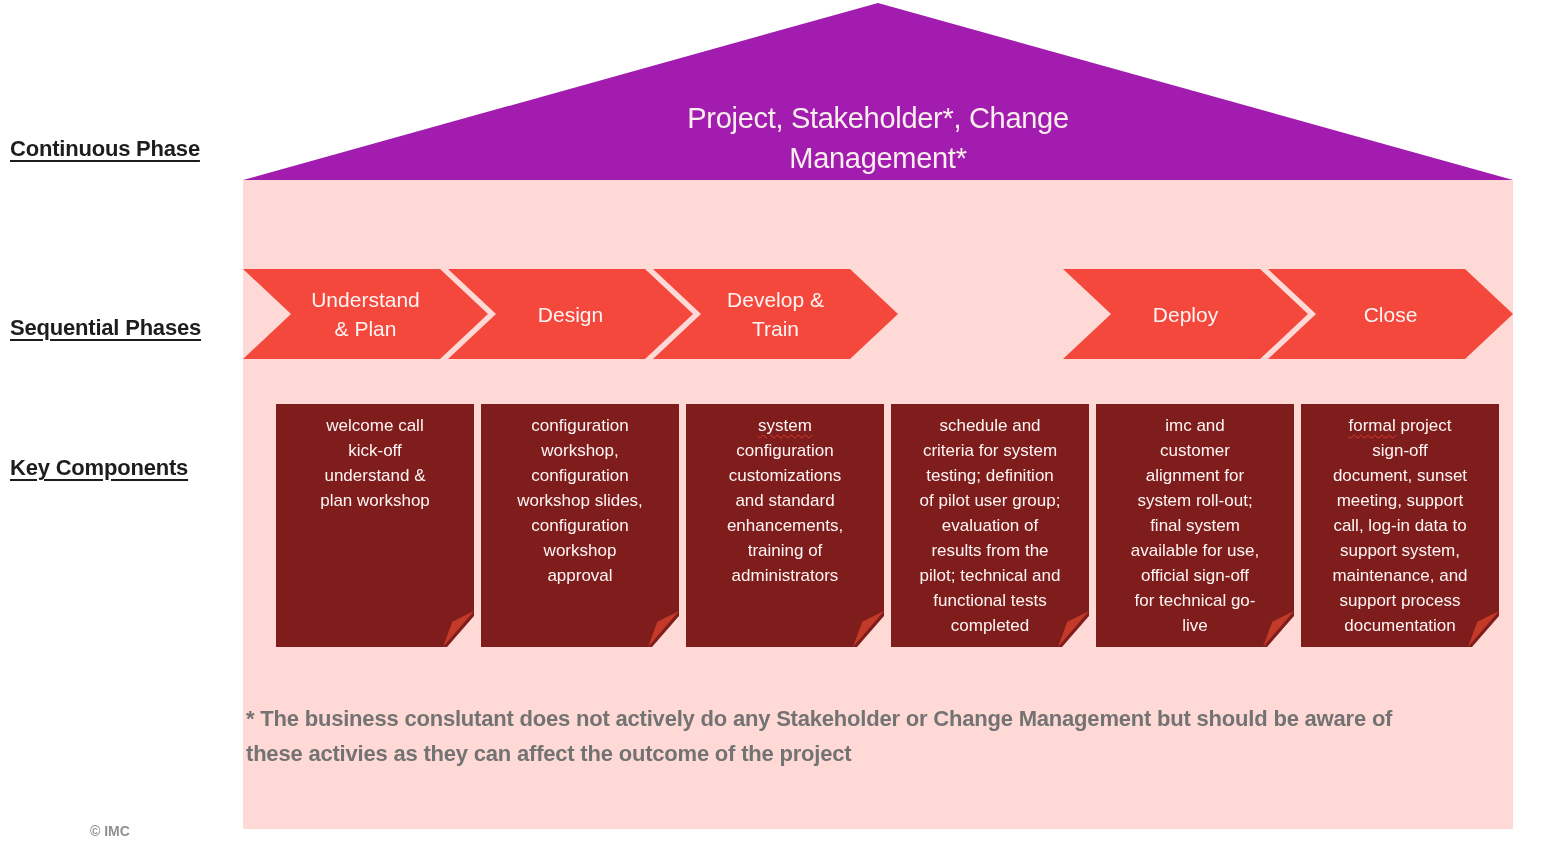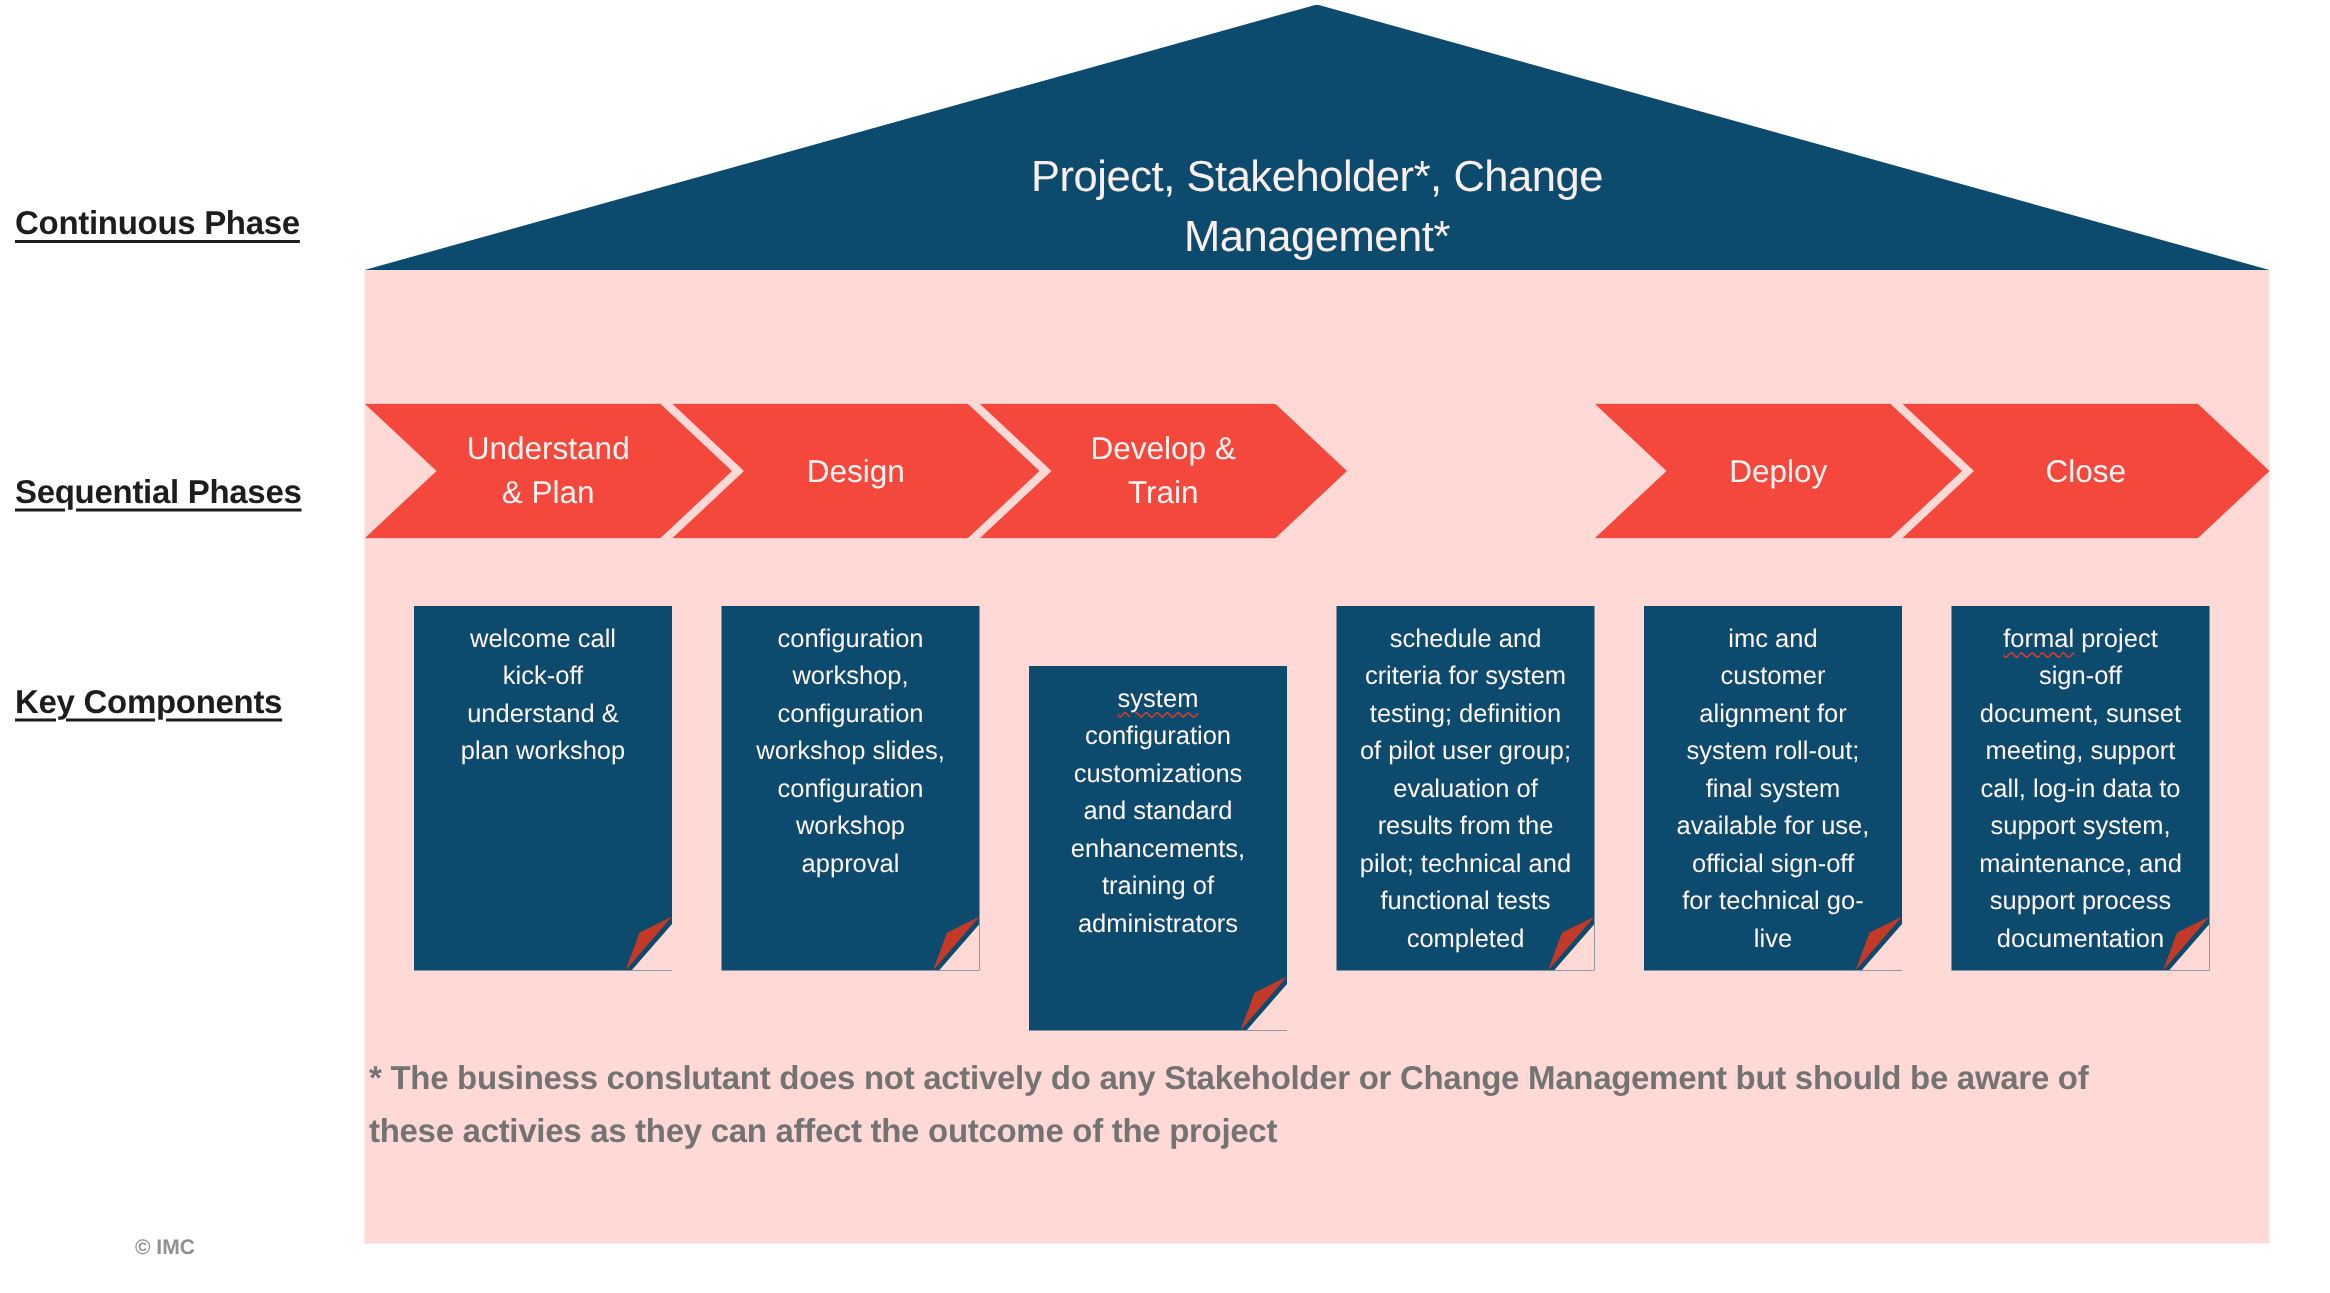--- a/index.html
+++ b/index.html
@@ -18,21 +18,21 @@
     left: 243px; top: 180px;
     width: 1270px; height: 649px;
     background: #FFD9D5;
   }
 
   
   .roof {
     position: absolute;
     left: 243px; top: 3px;
     width: 1270px; height: 177px;
-    background: #0c4a6e;
+    background: #a21caf;
     clip-path: polygon(50% 0, 100% 100%, 0 100%);
   }
   .roof-title {
     position: absolute;
     left: 0; right: 0; bottom: 2px;
     text-align: center;
     color: #FBEFED;
     font-size: 29px;
     line-height: 40px;
     letter-spacing: -0.3px;
@@ -77,26 +77,26 @@
   .chevron.a2 { left: 448px; }
   .chevron.a3 { left: 653px; }
   .chevron.a4 { left: 858px; }
   .chevron.a5 { left: 1063px; text-align: center; }
   .chevron.a6 { left: 1268px; }
 
   
   .card {
     position: absolute;
     top: 404px;
-    width: 172px; height: 243px;
-    background: #0c4a6e;
+    width: 198px; height: 243px;
+    background: #7f1d1d;
   }
   .card.c1 { left: 276px; }
   .card.c2 { left: 481px; }
-  .card.c3 { left: 686px; margin-top: 40px; }
+  .card.c3 { left: 686px; }
   .card.c4 { left: 891px; }
   .card.c5 { left: 1096px; }
   .card.c6 { left: 1301px; }
   .card .cut {
     position: absolute;
     right: 0; bottom: 0;
     width: 27px; height: 31px;
     background: #FFD9D5;
     clip-path: polygon(100% 0, 100% 100%, 0 100%);
   }

